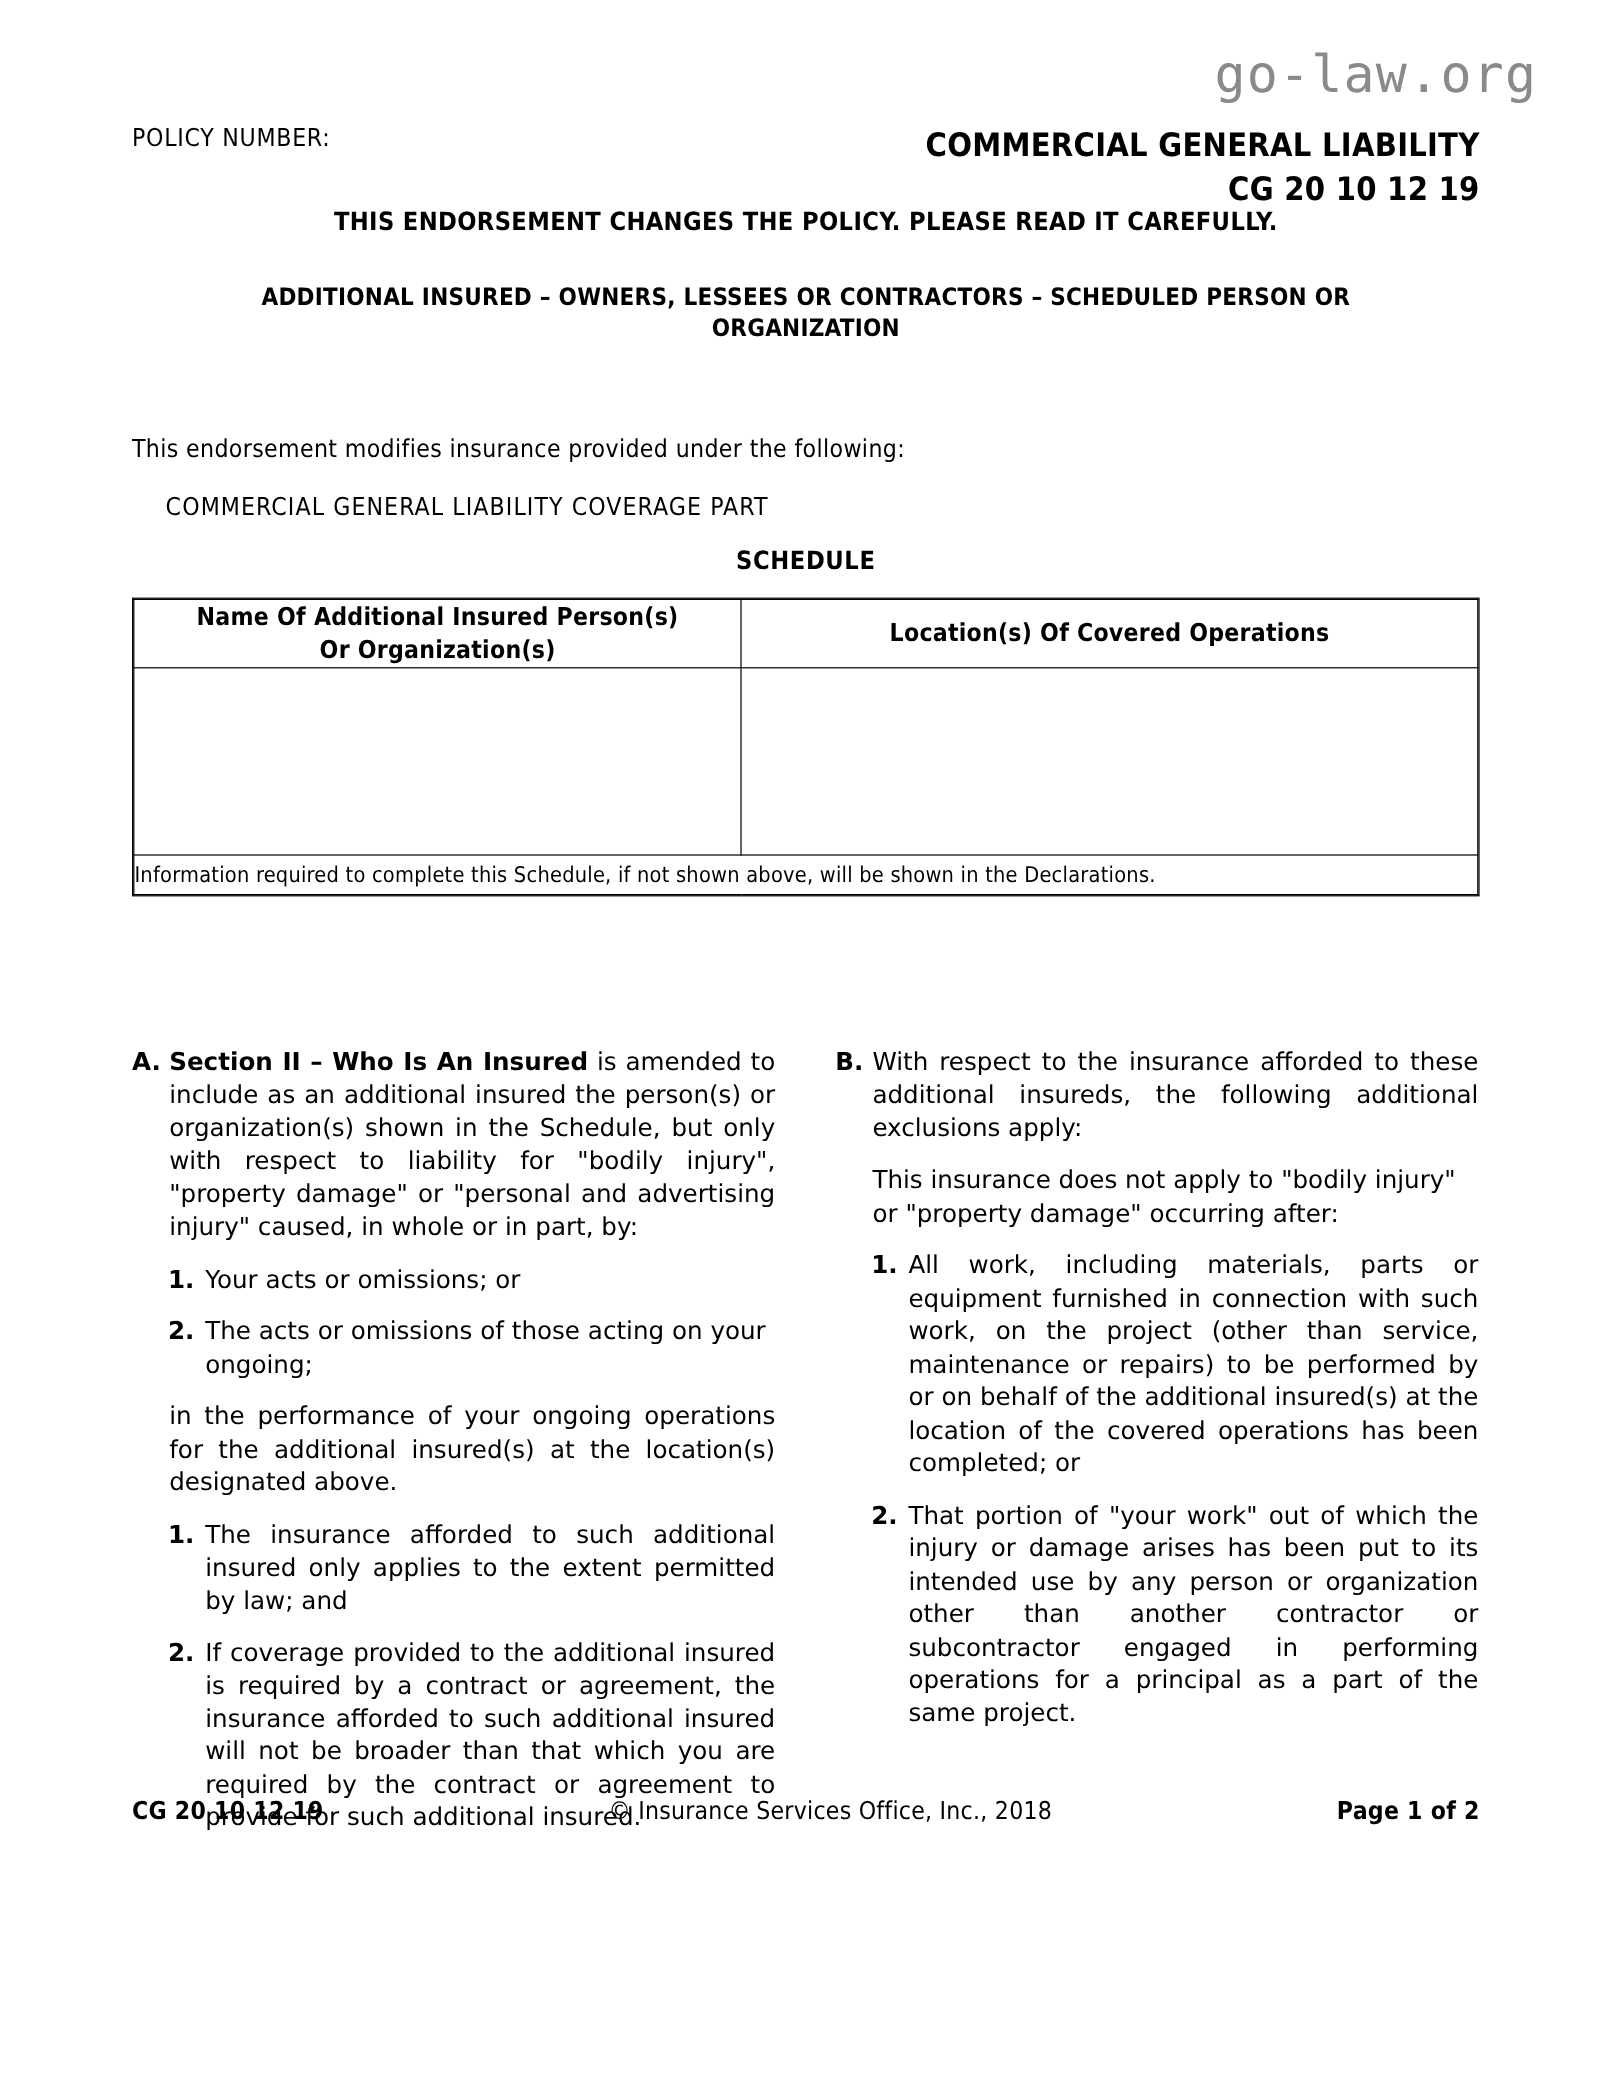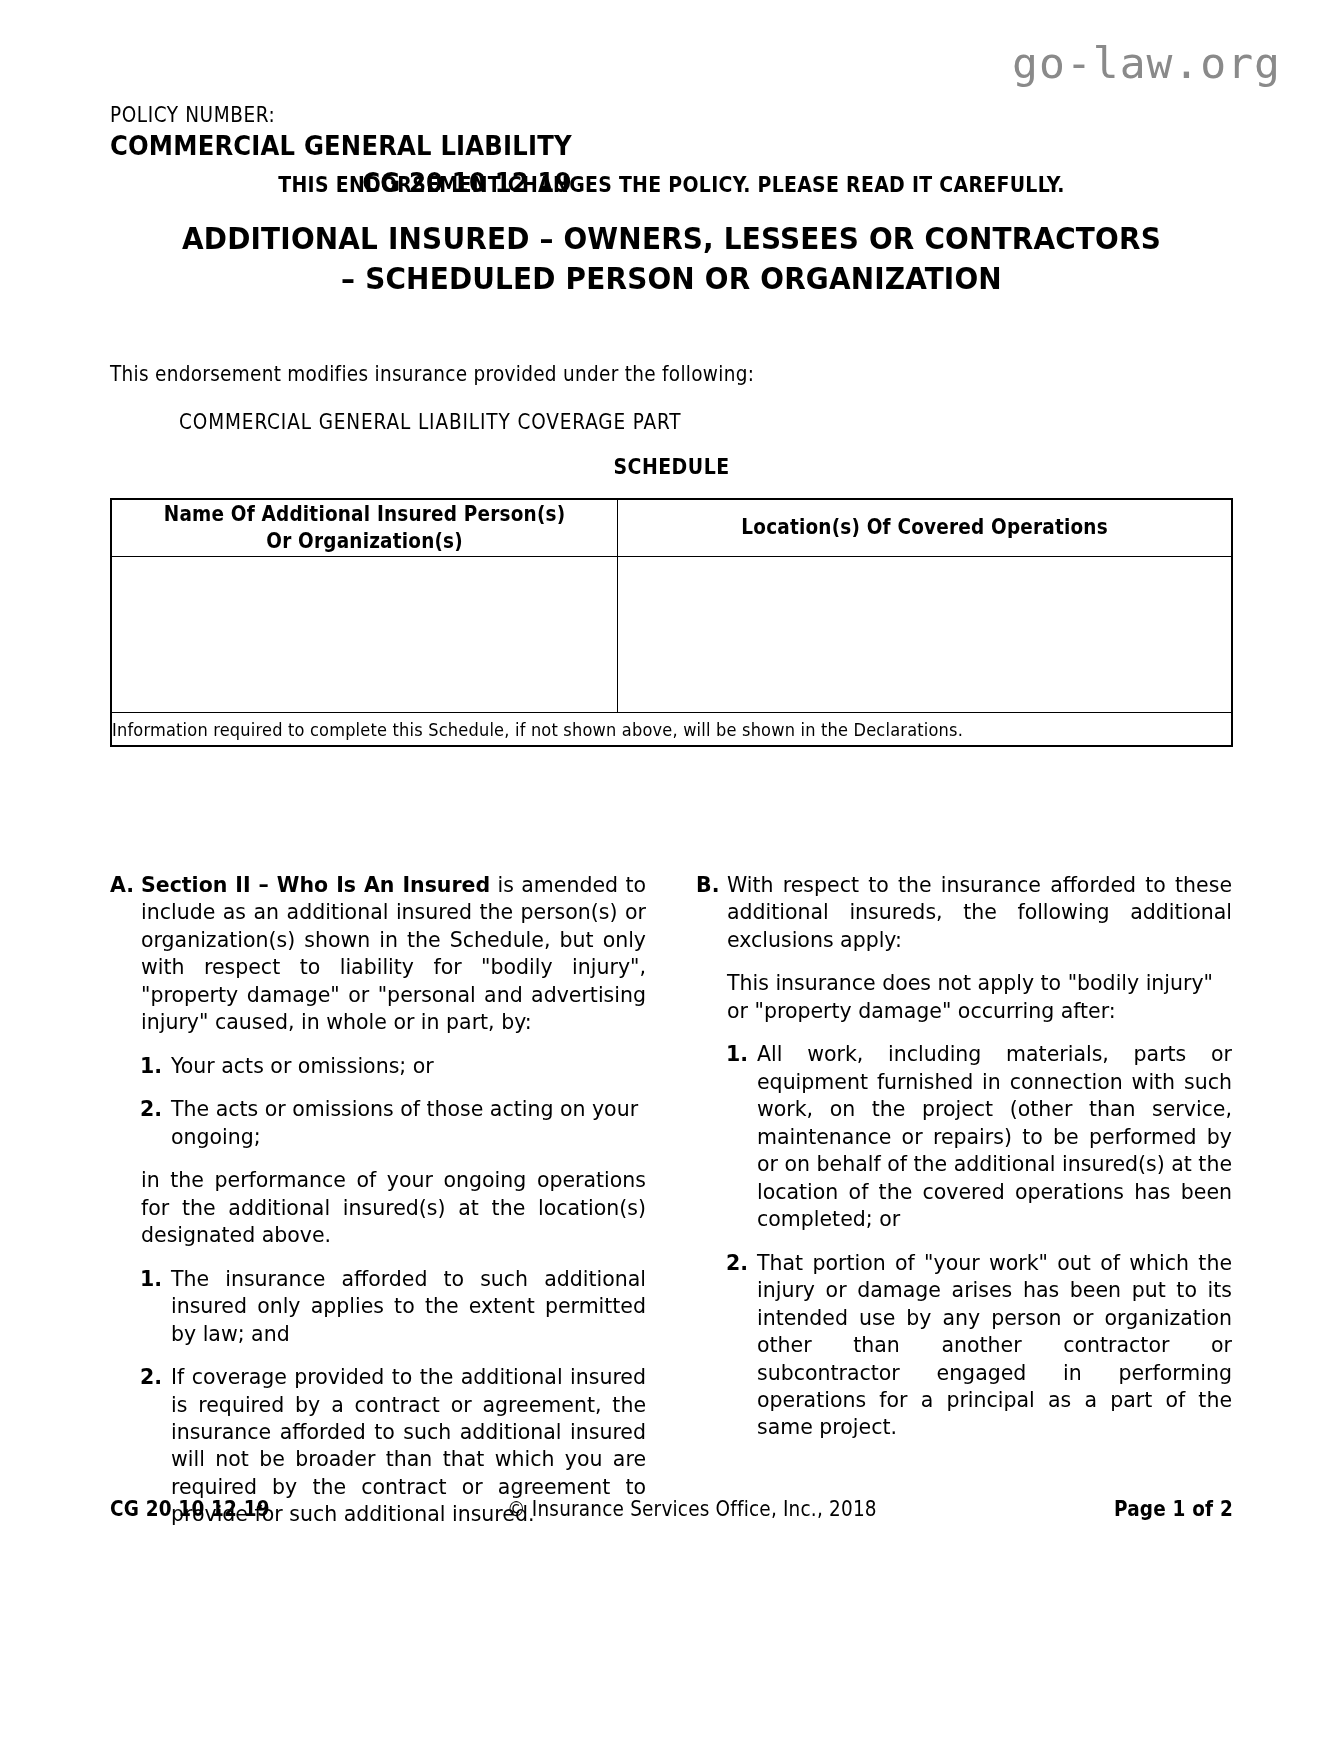--- a/index.html
+++ b/index.html
@@ -32,21 +32,20 @@
 
   
   .header-row {
     position: absolute;
     top: 103px;
     left: 110px;
     right: 110px;
     display: flex;
     justify-content: space-between;
     align-items: flex-start;
-    flex-direction: column;
   }
   .policy-number {
     font-size: 20.5px;
     font-family: "DejaVu Sans Condensed", "Liberation Sans Narrow", "Liberation Sans", sans-serif;
     letter-spacing: 0.6px;
   }
   .header-right {
     text-align: right;
     font-weight: bold;
     font-size: 27px;
@@ -62,26 +61,26 @@
     left: 110px;
     right: 110px;
     text-align: center;
     font-weight: bold;
     font-size: 21px;
     font-family: "DejaVu Sans Condensed", "Liberation Sans Narrow", "Liberation Sans", sans-serif;
     letter-spacing: 0.3px;
   }
   .doc-title {
     position: absolute;
-    top: 218px;
+    top: 234px;
     left: 175px;
     right: 175px;
     text-align: center;
     font-weight: bold;
-    font-size: 31px;
+    font-size: 20px;
     line-height: 1.30;
     font-family: "DejaVu Sans Condensed", "Liberation Sans Narrow", "Liberation Sans", sans-serif;
     letter-spacing: 0.2px;
   }
 
   
   .intro {
     position: absolute;
     top: 362px;
     left: 110px;
@@ -89,21 +88,20 @@
     font-family: "DejaVu Sans Condensed", "Liberation Sans Narrow", "Liberation Sans", sans-serif;
     letter-spacing: 0.3px;
   }
   .coverage-part {
     position: absolute;
     top: 410px;
     left: 138px;
     font-size: 20.5px;
     font-family: "DejaVu Sans Condensed", "Liberation Sans Narrow", "Liberation Sans", sans-serif;
     letter-spacing: 0.9px;
-    margin-left: 41px;
   }
   .schedule-label {
     position: absolute;
     top: 455px;
     left: 110px;
     right: 110px;
     text-align: center;
     font-weight: bold;
     font-size: 21px;
     font-family: "DejaVu Sans Condensed", "Liberation Sans Narrow", "Liberation Sans", sans-serif;

